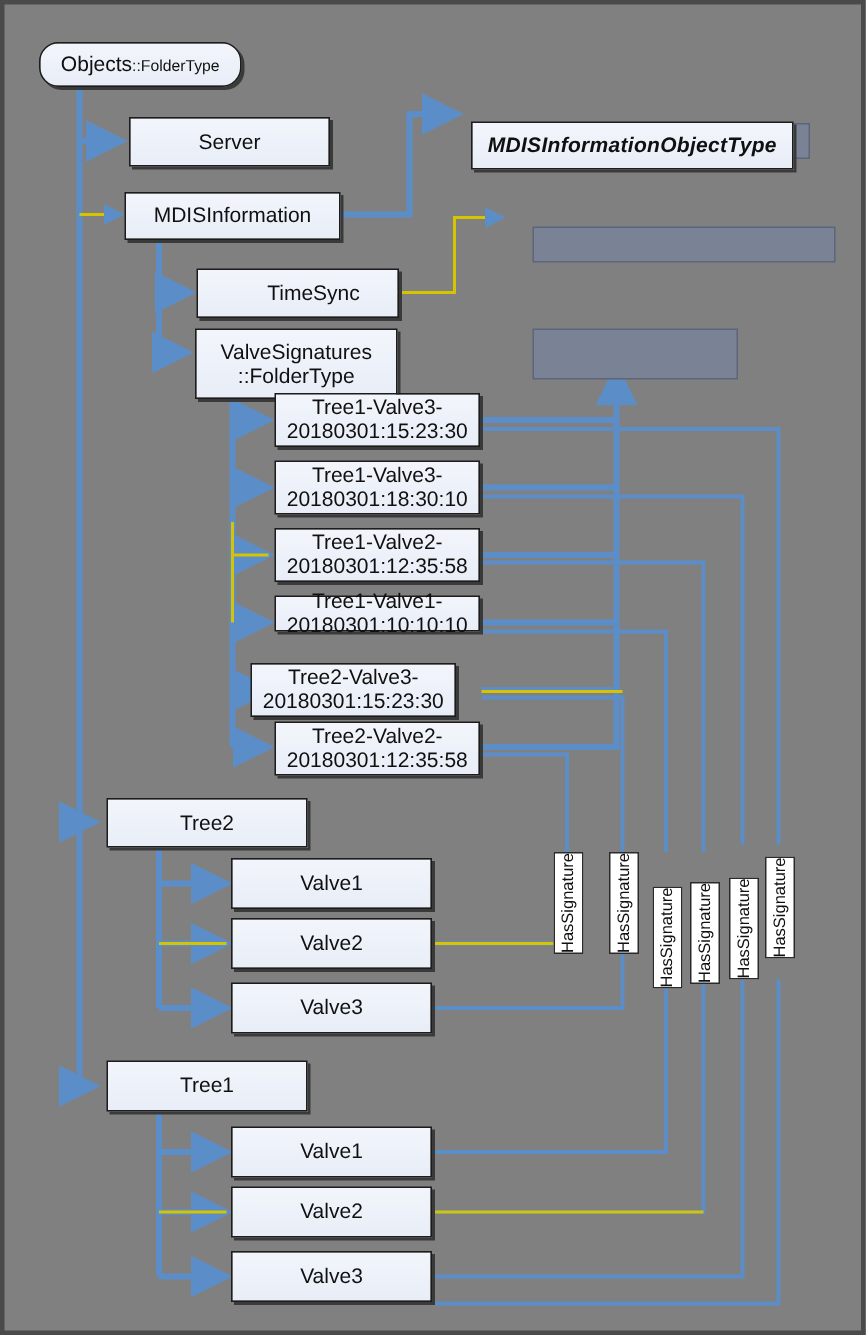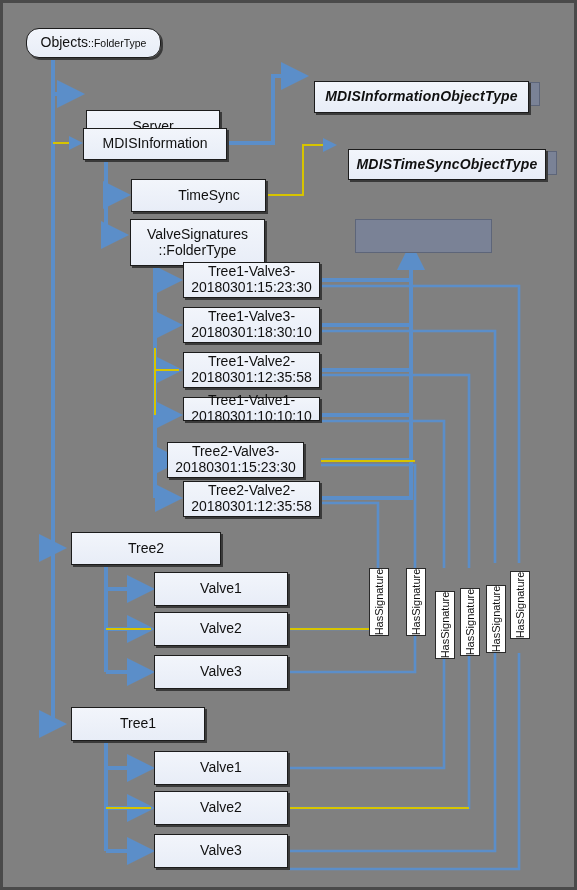--- a/index.html
+++ b/index.html
@@ -145,21 +145,21 @@
   <div class="shadowbox" style="left:352px;top:216px;width:135px;height:32px;"></div>
 
   <div class="node" style="left:23px;top:25px;width:135px;height:30px;border-radius:13px;">
     <span class="stack">
       <span>
         <span>Objects</span><span class="small">::FolderType</span>
       </span>
     </span>
   </div>
 
-  <div class="node" style="left:83px;top:75px;width:134px;height:33px;margin-top:32px;">
+  <div class="node" style="left:83px;top:75px;width:134px;height:33px;">
     <span>Server</span>
   </div>
 
   <div class="node" style="left:80px;top:125px;width:144px;height:32px;">
     <span>MDISInformation</span>
   </div>
 
   <div class="node" style="left:128px;top:176px;width:135px;height:33px;padding-left:21px;">
     <span>TimeSync</span>
   </div>
@@ -168,23 +168,20 @@
     <span class="stack">
       <span class="l2">ValveSignatures</span>
       <span class="l2">::FolderType</span>
     </span>
   </div>
 
   <div class="node italic" style="left:311px;top:58px;width:215px;height:32px;">
     <span>MDISInformationObjectType</span>
   </div>
 
-  <div class="node italic" style="left:345px;top:126px;width:198px;height:31px;">
-    <span>MDISTimeSyncObjectType</span>
-  </div>
 
 
   <div class="node" style="left:180px;top:259px;width:137px;height:36px;">
     <span class="stack">
       <span class="l2">Tree1-Valve3-</span>
       <span class="l2">20180301:15:23:30</span>
     </span>
   </div>
   <div class="node" style="left:180px;top:304px;width:137px;height:36px;">
     <span class="stack">
@@ -210,21 +207,21 @@
       <span class="l2">20180301:15:23:30</span>
     </span>
   </div>
   <div class="node" style="left:180px;top:478px;width:137px;height:36px;text-align:center;">
     <span class="stack">
       <span class="l2">Tree2-Valve2-</span>
       <span class="l2">20180301:12:35:58</span>
     </span>
   </div>
 
-  <div class="node" style="left:68px;top:529px;width:150px;height:33px;text-align:right;">
+  <div class="node" style="left:68px;top:529px;width:134px;height:33px;text-align:right;">
     <span>Tree2</span>
   </div>
   <div class="node" style="left:151px;top:569px;width:134px;height:34px;">
     <span>Valve1</span>
   </div>
   <div class="node" style="left:151px;top:609px;width:134px;height:34px;">
     <span>Valve2</span>
   </div>
   <div class="node" style="left:151px;top:652px;width:134px;height:34px;">
     <span>Valve3</span>

